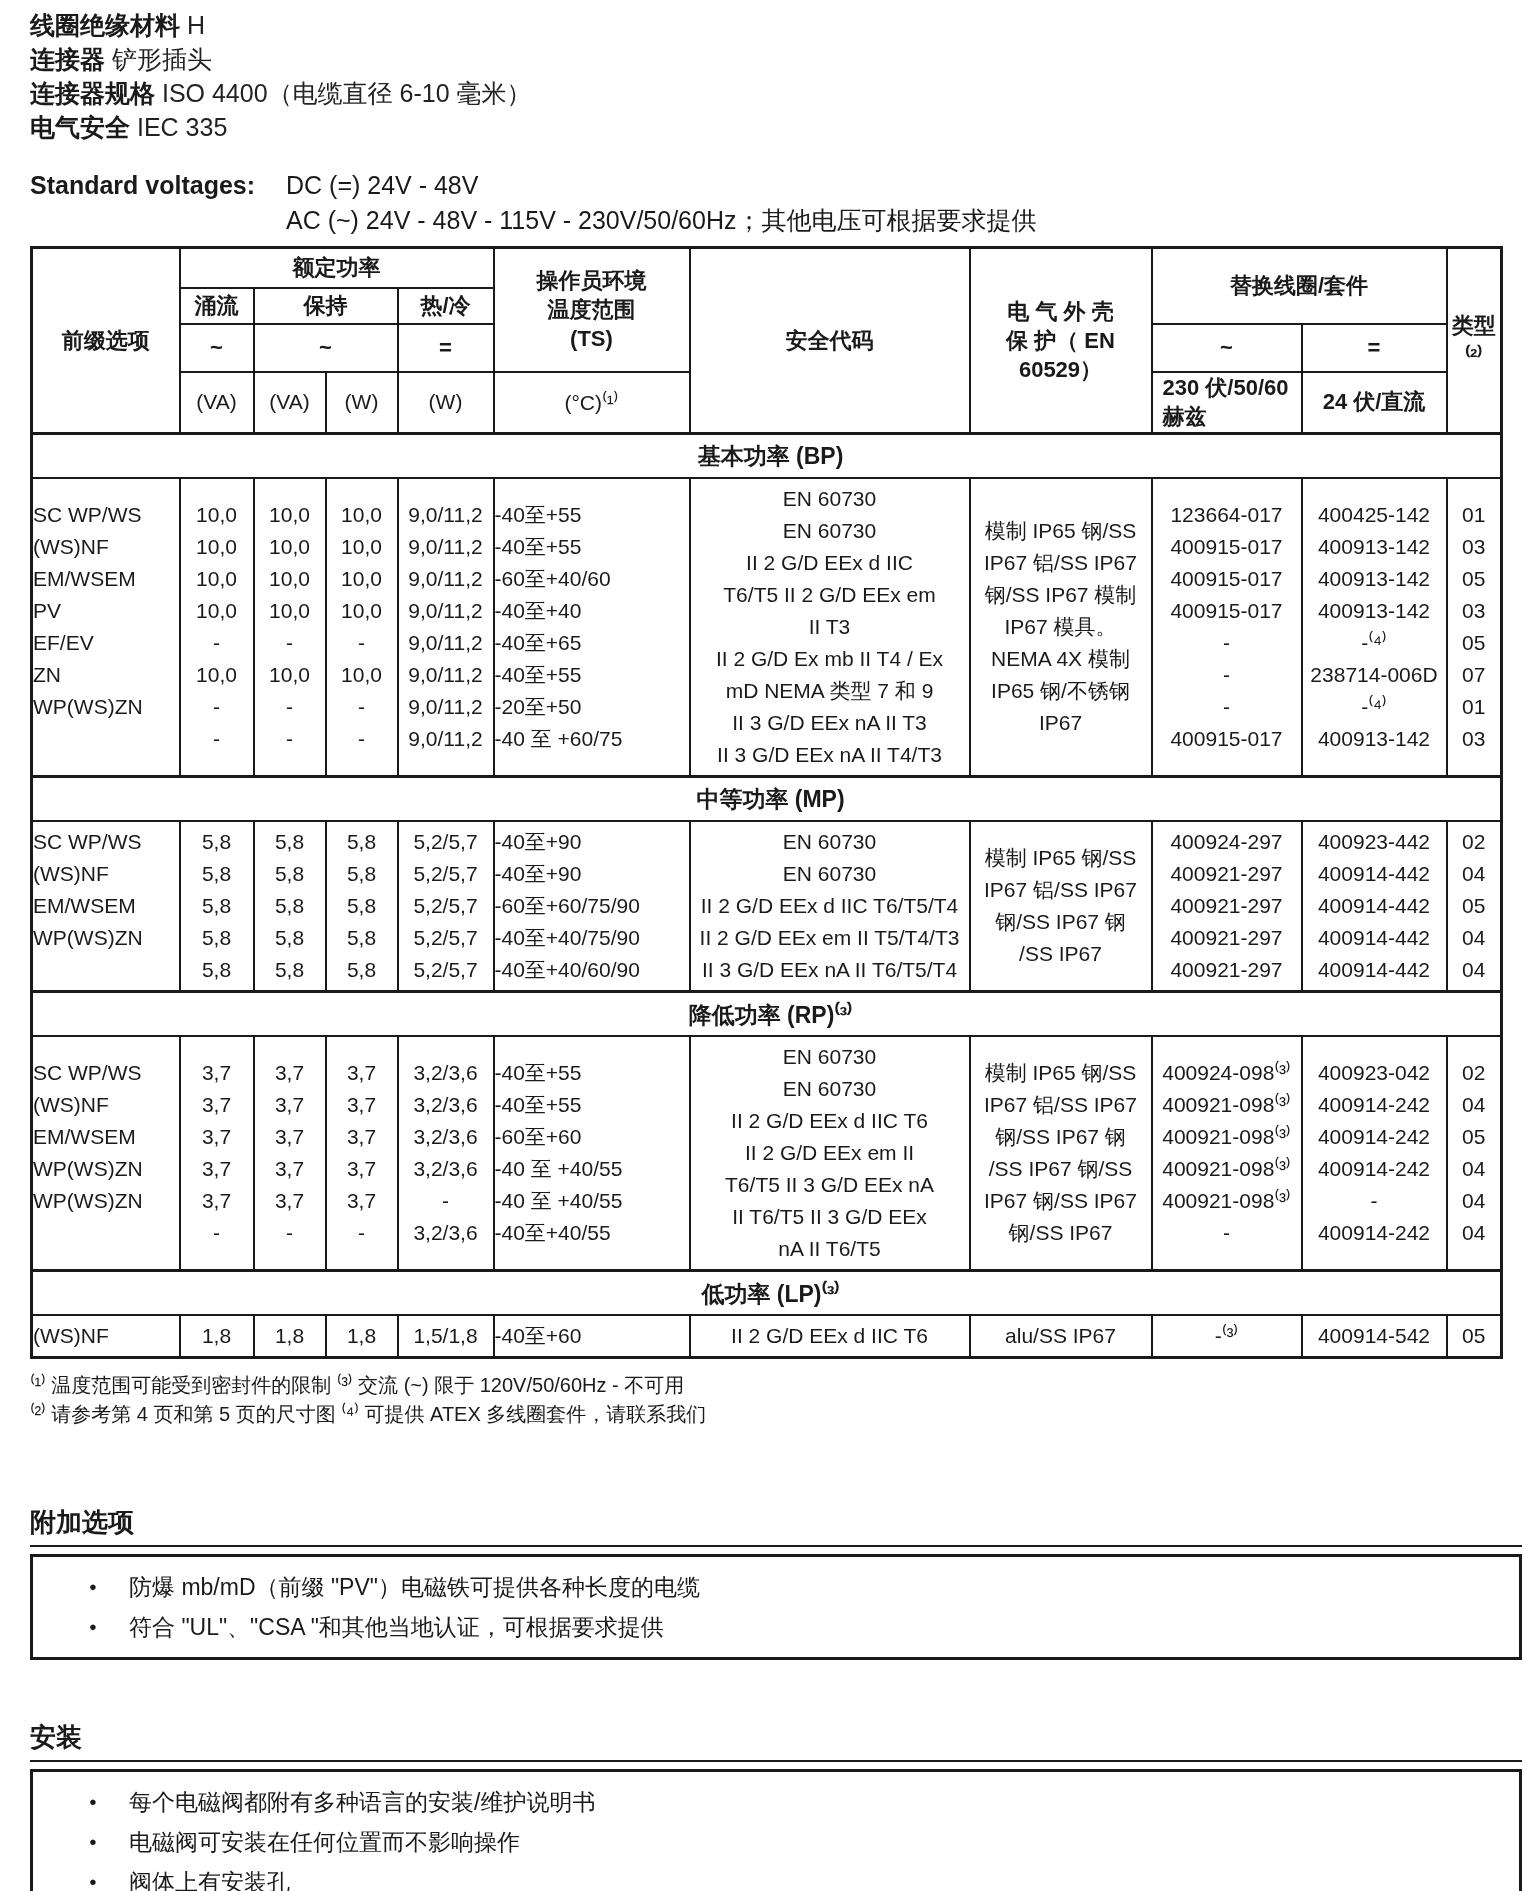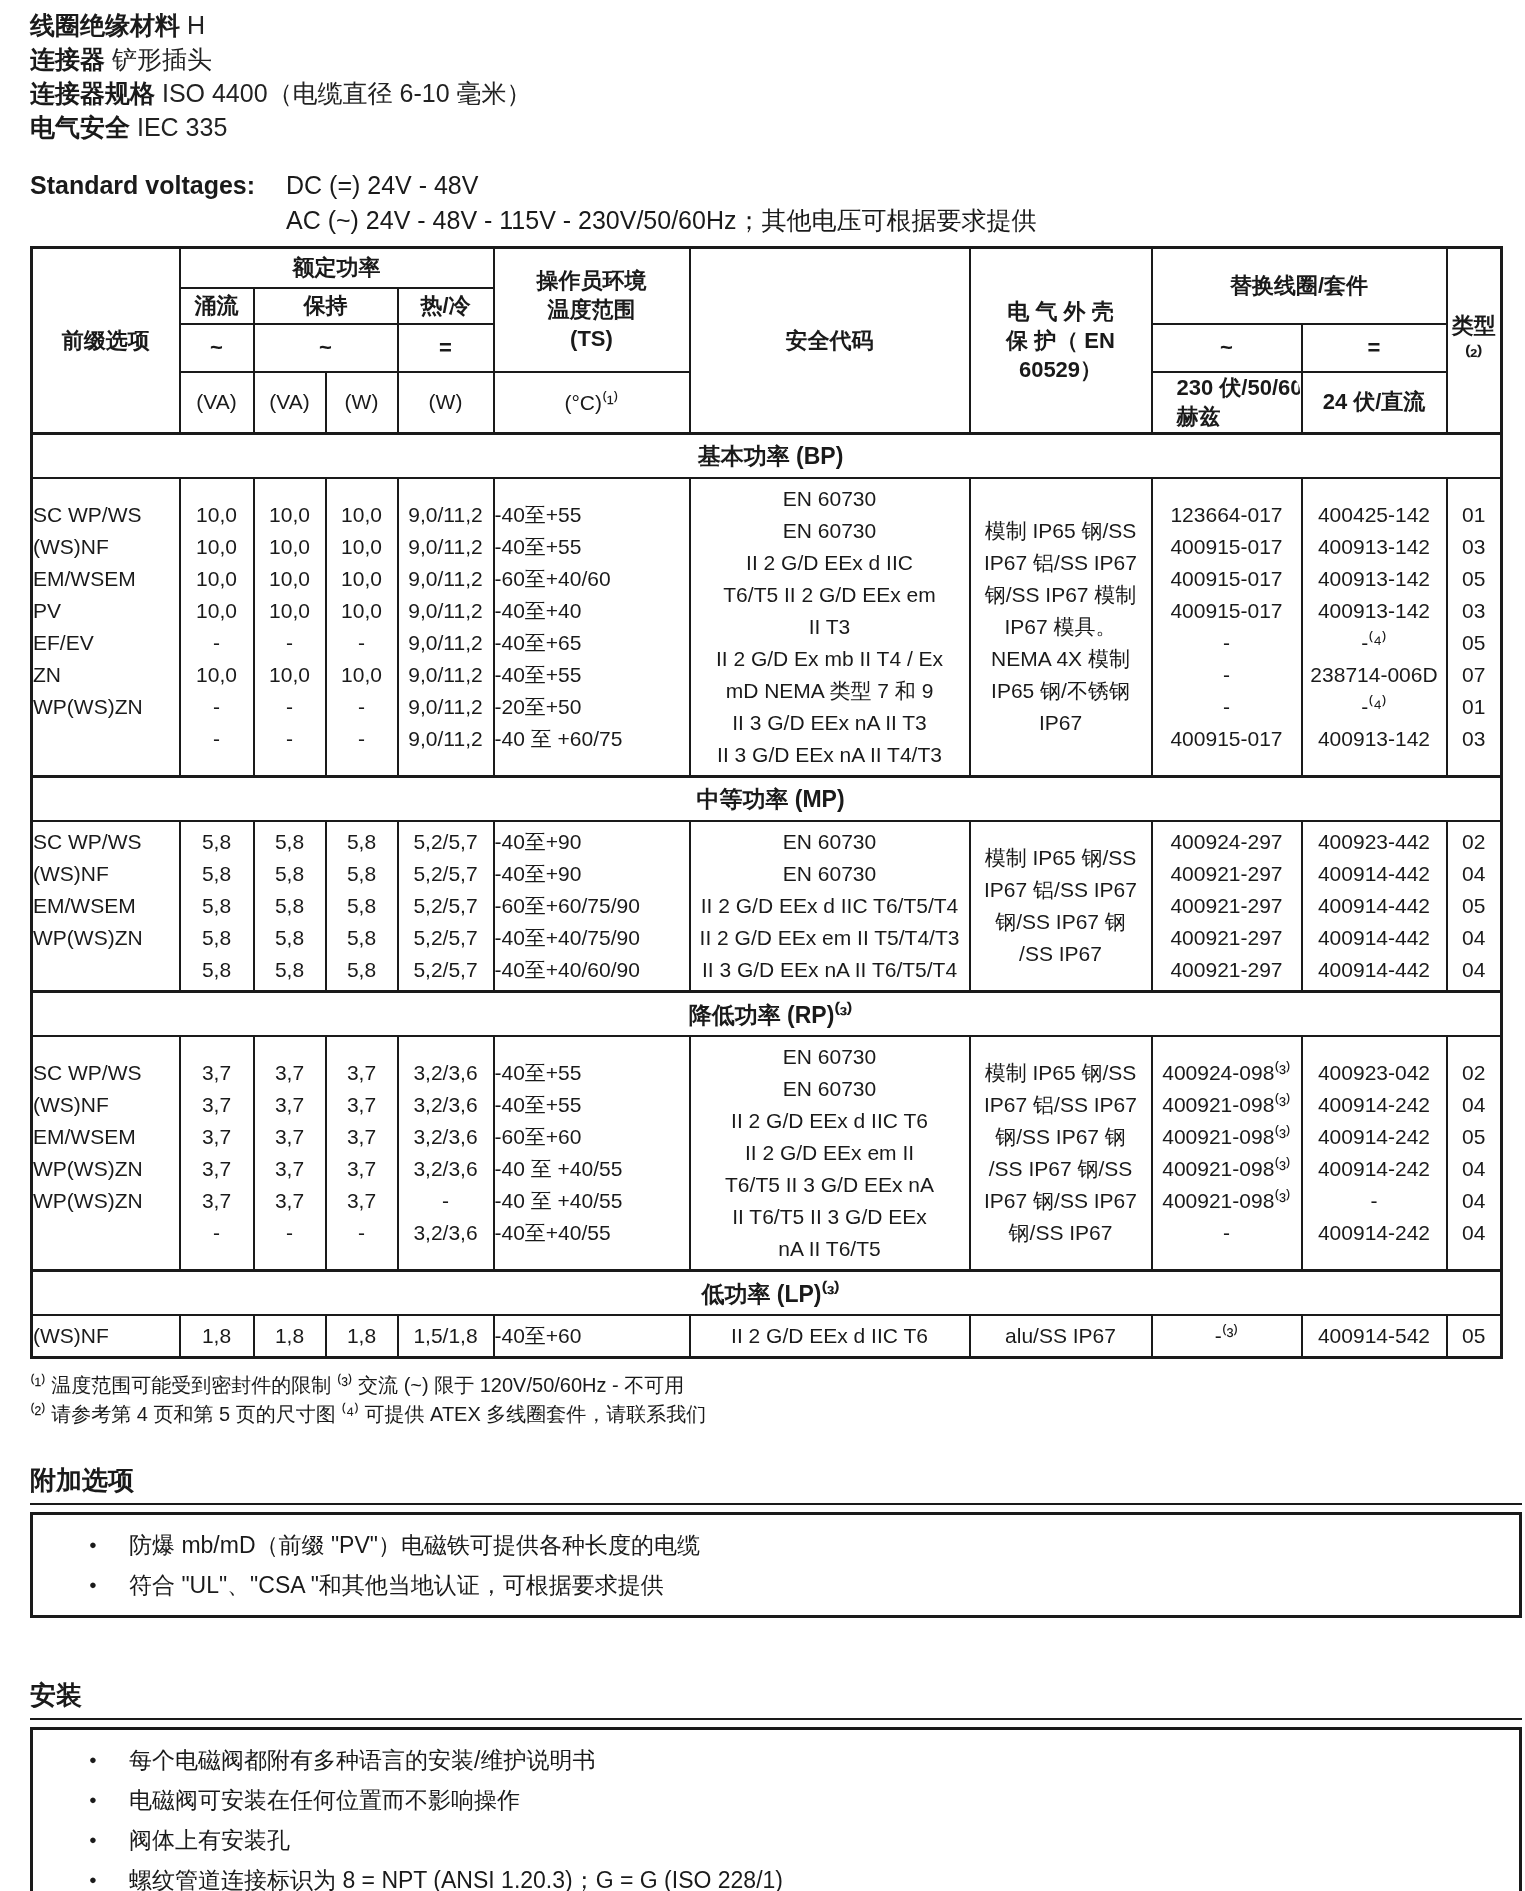--- a/index.html
+++ b/index.html
@@ -19,34 +19,34 @@
 
   
   table.spec-table{border-collapse:collapse;table-layout:fixed;width:1470px;
     margin-top:8px;border:3px solid #1a1a1a;}
   .spec-table th,.spec-table td{border:2px solid #1a1a1a;padding:0;
     font-size:21px;text-align:center;vertical-align:middle;overflow:hidden;}
   .spec-table th{font-weight:bold;font-size:22px;}
   tr.hr1{height:40px;} tr.hr2{height:36px;} tr.hr3{height:48px;} tr.hr4{height:62px;}
   th.unit{font-weight:normal;font-size:21px;}
   th .ln,.hdr-multi .ln{line-height:29px;min-height:29px;white-space:nowrap;}
-  th.h-coil-ac{text-align:left;padding-left:24px;font-weight:bold;border-radius:20px;}
+  th.h-coil-ac{text-align:left;padding-left:10px;font-weight:bold;}
   tr.section-title td{text-align:center;font-weight:bold;font-size:23px;height:42px;
     padding-left:8px;border-top:3px solid #1a1a1a;border-bottom:2px solid #1a1a1a;}
   tr.data-row td{padding:4px 0;}
   .data-row .ln{line-height:32px;min-height:32px;white-space:nowrap;}
   td.c-prefix{text-align:left;padding-left:8px;}
   td.c-temp{text-align:left;padding-left:14px;}
 
   
   .footnotes{margin-top:12px;font-size:20px;width:1470px;}
   .footnotes .ln{line-height:29px;min-height:29px;white-space:nowrap;}
 
   
-  .sec-heading{margin-top:34px;font-size:26px;font-weight:bold;width:1492px;
+  .sec-heading{margin-top:76px;font-size:26px;font-weight:bold;width:1492px;
     border-bottom:2px solid #1a1a1a;padding-bottom:5px;}
   .sec-heading.install{margin-top:60px;}
   .sec-box{width:1492px;border:3px solid #1a1a1a;margin-top:7px;
     padding:10px 0;box-sizing:border-box;}
   .sec-box .ln{position:relative;padding-left:96px;font-size:23px;
     line-height:40px;min-height:40px;white-space:nowrap;}
   .sec-box .ln::before{content:"\25CF";position:absolute;left:56px;top:0;
     font-size:13px;line-height:40px;}
   .sec-box.install-box{min-height:300px;}
 </style>

